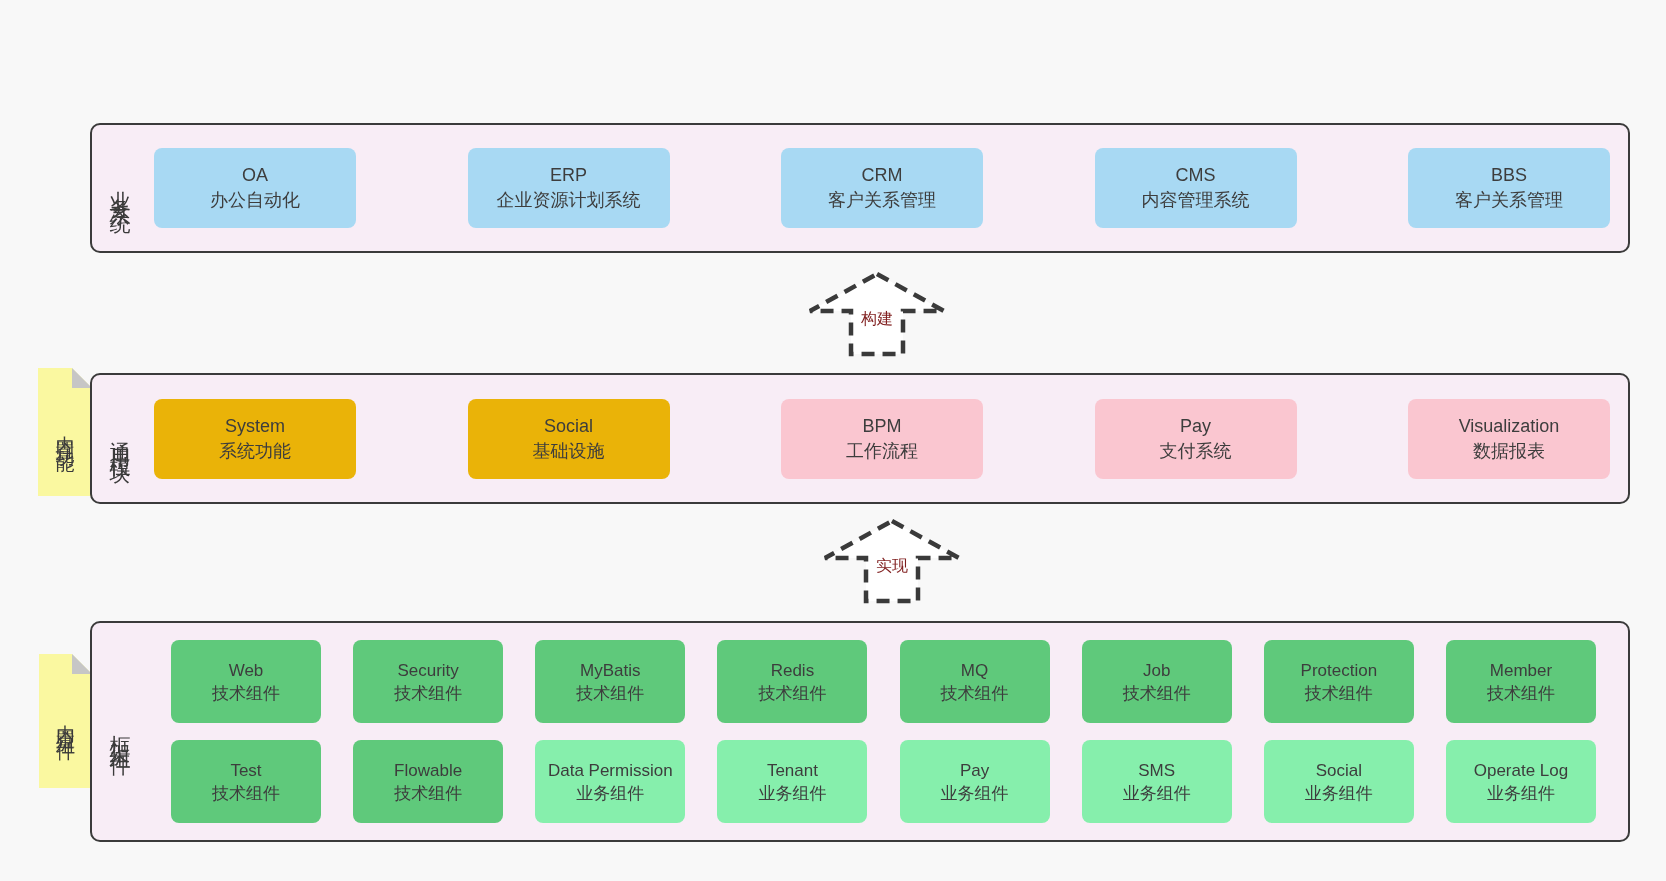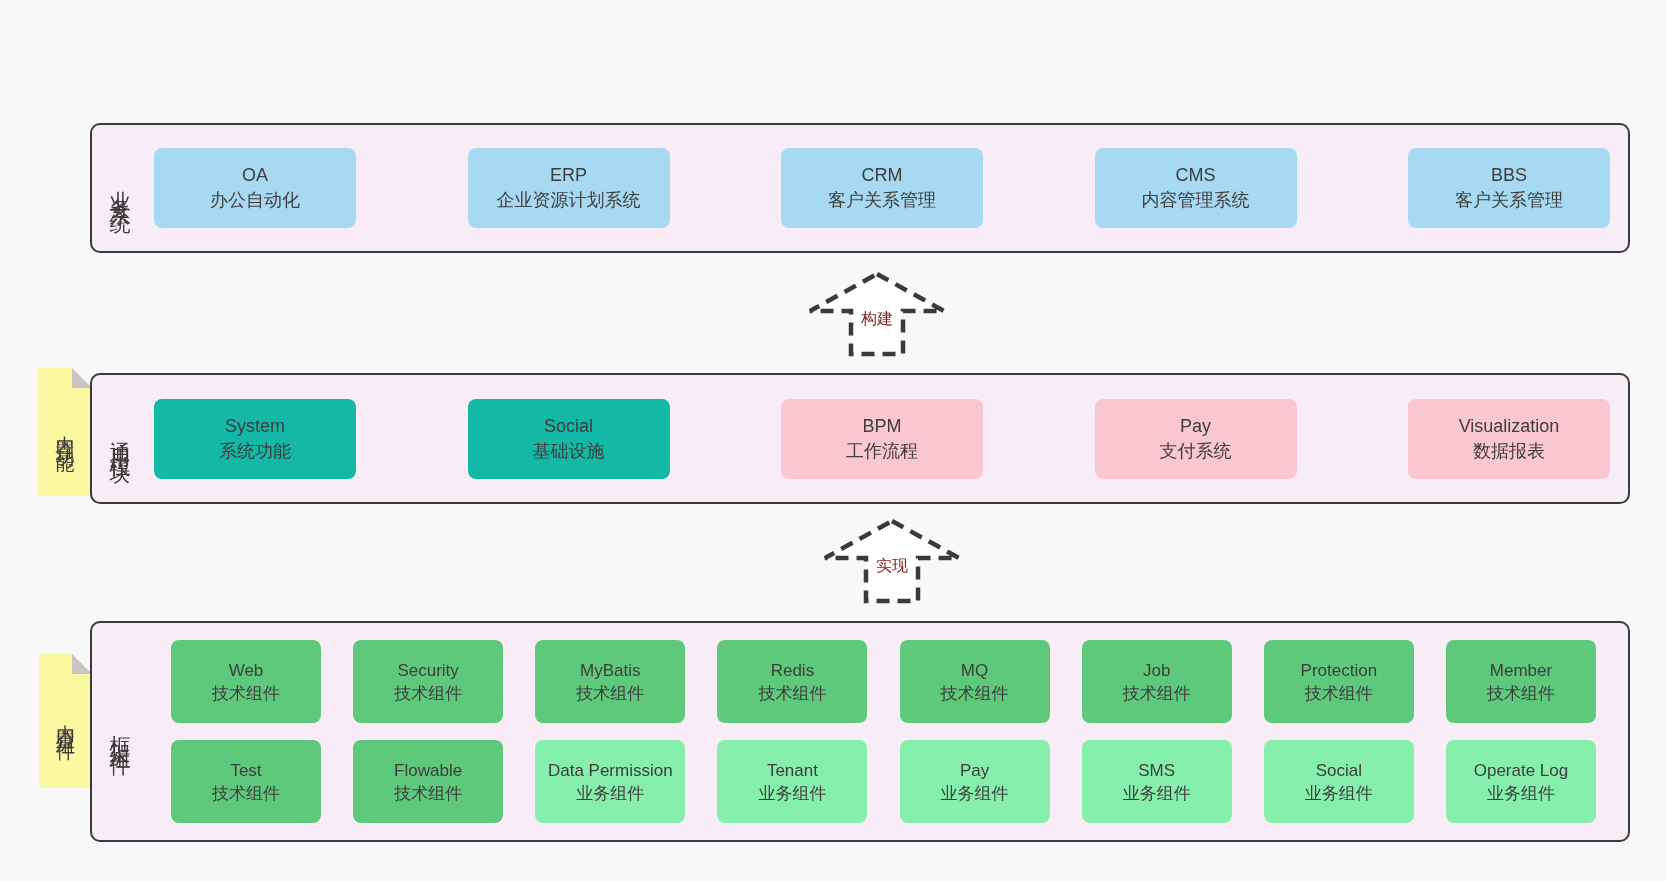--- a/index.html
+++ b/index.html
@@ -39,21 +39,21 @@
   }
   .box {
     display:flex; flex-direction:column; align-items:center; justify-content:center;
     text-align:center; border-radius:8px;
     font-size:18px; line-height:25px;
   }
   .b-lg { width:202px; height:80px; }
   .b-sm { width:150px; height:83px; font-size:17px; line-height:23px;margin-left:16px; }
 
   .blue       { background:#a8d9f3; }
-  .red        { background:#14b8a6; }
+  .red        { background:#eab308; }
   .pink       { background:#fac6d0; }
   .green      { background:#5fc97b; }
   .lightgreen { background:#86efac; }
 
   
   .box-grid {
     position:absolute; left:63px; right:32px; top:0; height:100%;
     display:flex; flex-direction:column; justify-content:space-evenly;
   }
   .grid-row { display:flex; justify-content:space-between; }

